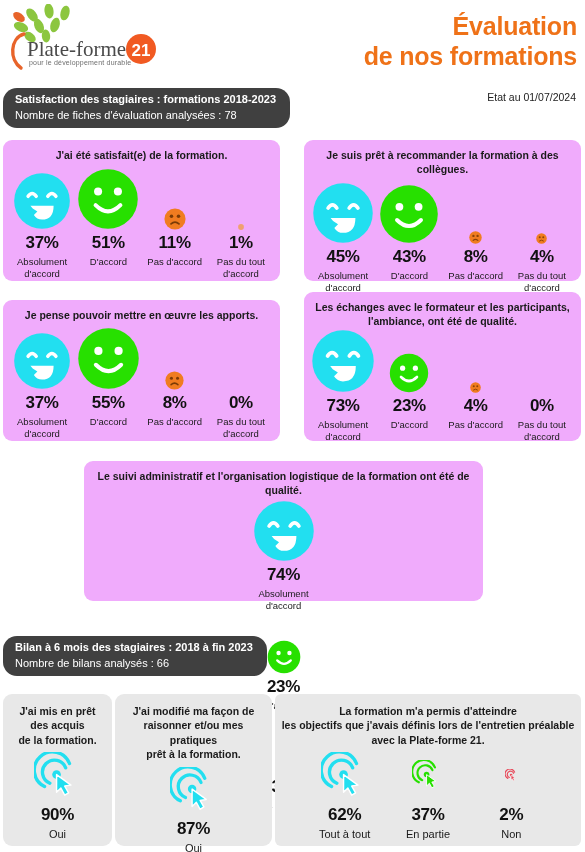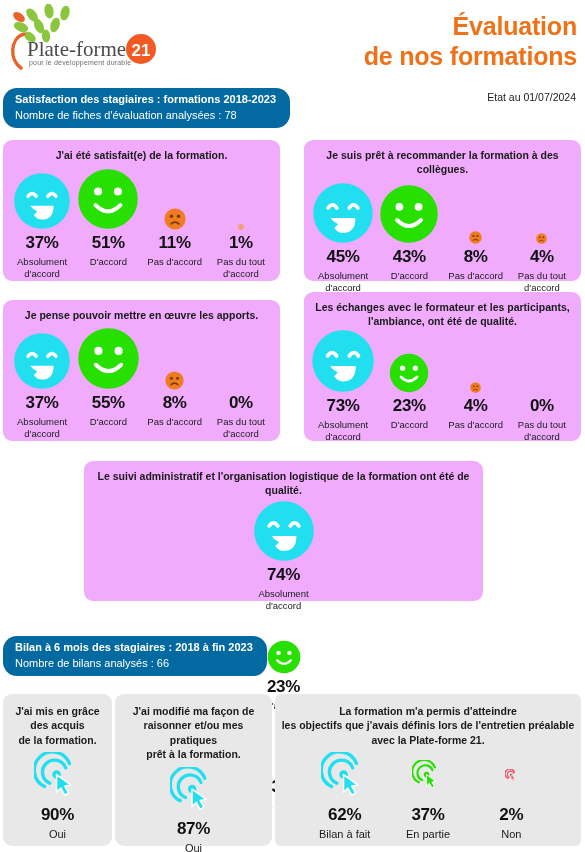--- a/index.html
+++ b/index.html
@@ -24,21 +24,21 @@
     font-weight: bold;
     font-size: 25px;
     line-height: 1.18;
     letter-spacing: -0.2px;
   }
 
   
   .banner-row { position: relative; height: 40px; }
   .banner {
     position: absolute; left: 3px; top: 0;
-    background: #0369a1;
+    background: #404040;
     color: #ffffff;
     border-radius: 14px;
     padding: 4px 14px 5px 12px;
     font-size: 11px;
     line-height: 1.42;
   }
   .banner .b1 { font-weight: bold; }
   .banner .b2 { font-weight: normal; }
   .asof {
     position: absolute; right: 9px; top: 3px;
@@ -437,21 +437,21 @@
 
   <div style="position:absolute; left:3px; top:636px;">
     <div class="banner" style="position:relative; left:0; top:0;">
       <div class="b1">Bilan à 6 mois des stagiaires : 2018 à fin 2023</div>
       <div class="b2">Nombre de bilans analysés : 66</div>
     </div>
   </div>
 
   <div class="bcard" style="left:3px; top:694px; width:109px; height:152px;">
     <div class="b-q">
-      <div>J'ai mis en grâce</div>
+      <div>J'ai mis en prêt</div>
       <div>des acquis</div>
       <div>de la formation.</div>
     </div>
     <div class="icon-slot">
       <svg width="48" height="48" viewBox="0 0 100 100">
         <g fill="none" stroke="#22dff0" stroke-width="7" stroke-linecap="round">
           <path d="M22 72 A38 38 0 1 1 74 24"></path>
           <path d="M33 65 A25 25 0 1 1 66 33"></path>
         </g>
         <circle cx="47" cy="47" r="9" fill="#22dff0"></circle>
@@ -494,21 +494,21 @@
           <svg width="48" height="48" viewBox="0 0 100 100">
             <g fill="none" stroke="#22dff0" stroke-width="7" stroke-linecap="round">
               <path d="M22 72 A38 38 0 1 1 74 24"></path>
               <path d="M33 65 A25 25 0 1 1 66 33"></path>
             </g>
             <circle cx="47" cy="47" r="9" fill="#22dff0"></circle>
             <path d="M47 47 L47 84 L56 75 L64 90 L72 85 L64 71 L77 69 Z" fill="#22dff0" stroke="#ffffff" stroke-width="3" stroke-linejoin="round"></path>
           </svg>
         </div>
         <div class="b-pct">62%</div>
-        <div class="b-lbl">Bilan à fait</div>
+        <div class="b-lbl">Tout à tout</div>
       </div>
       <div class="col">
         <div class="icon-slot">
           <svg width="31" height="31" viewBox="0 0 100 100">
             <g fill="none" stroke="#27e000" stroke-width="7" stroke-linecap="round">
               <path d="M22 72 A38 38 0 1 1 74 24"></path>
               <path d="M33 65 A25 25 0 1 1 66 33"></path>
             </g>
             <circle cx="47" cy="47" r="9" fill="#27e000"></circle>
             <path d="M47 47 L47 84 L56 75 L64 90 L72 85 L64 71 L77 69 Z" fill="#27e000" stroke="#ffffff" stroke-width="3" stroke-linejoin="round"></path>

